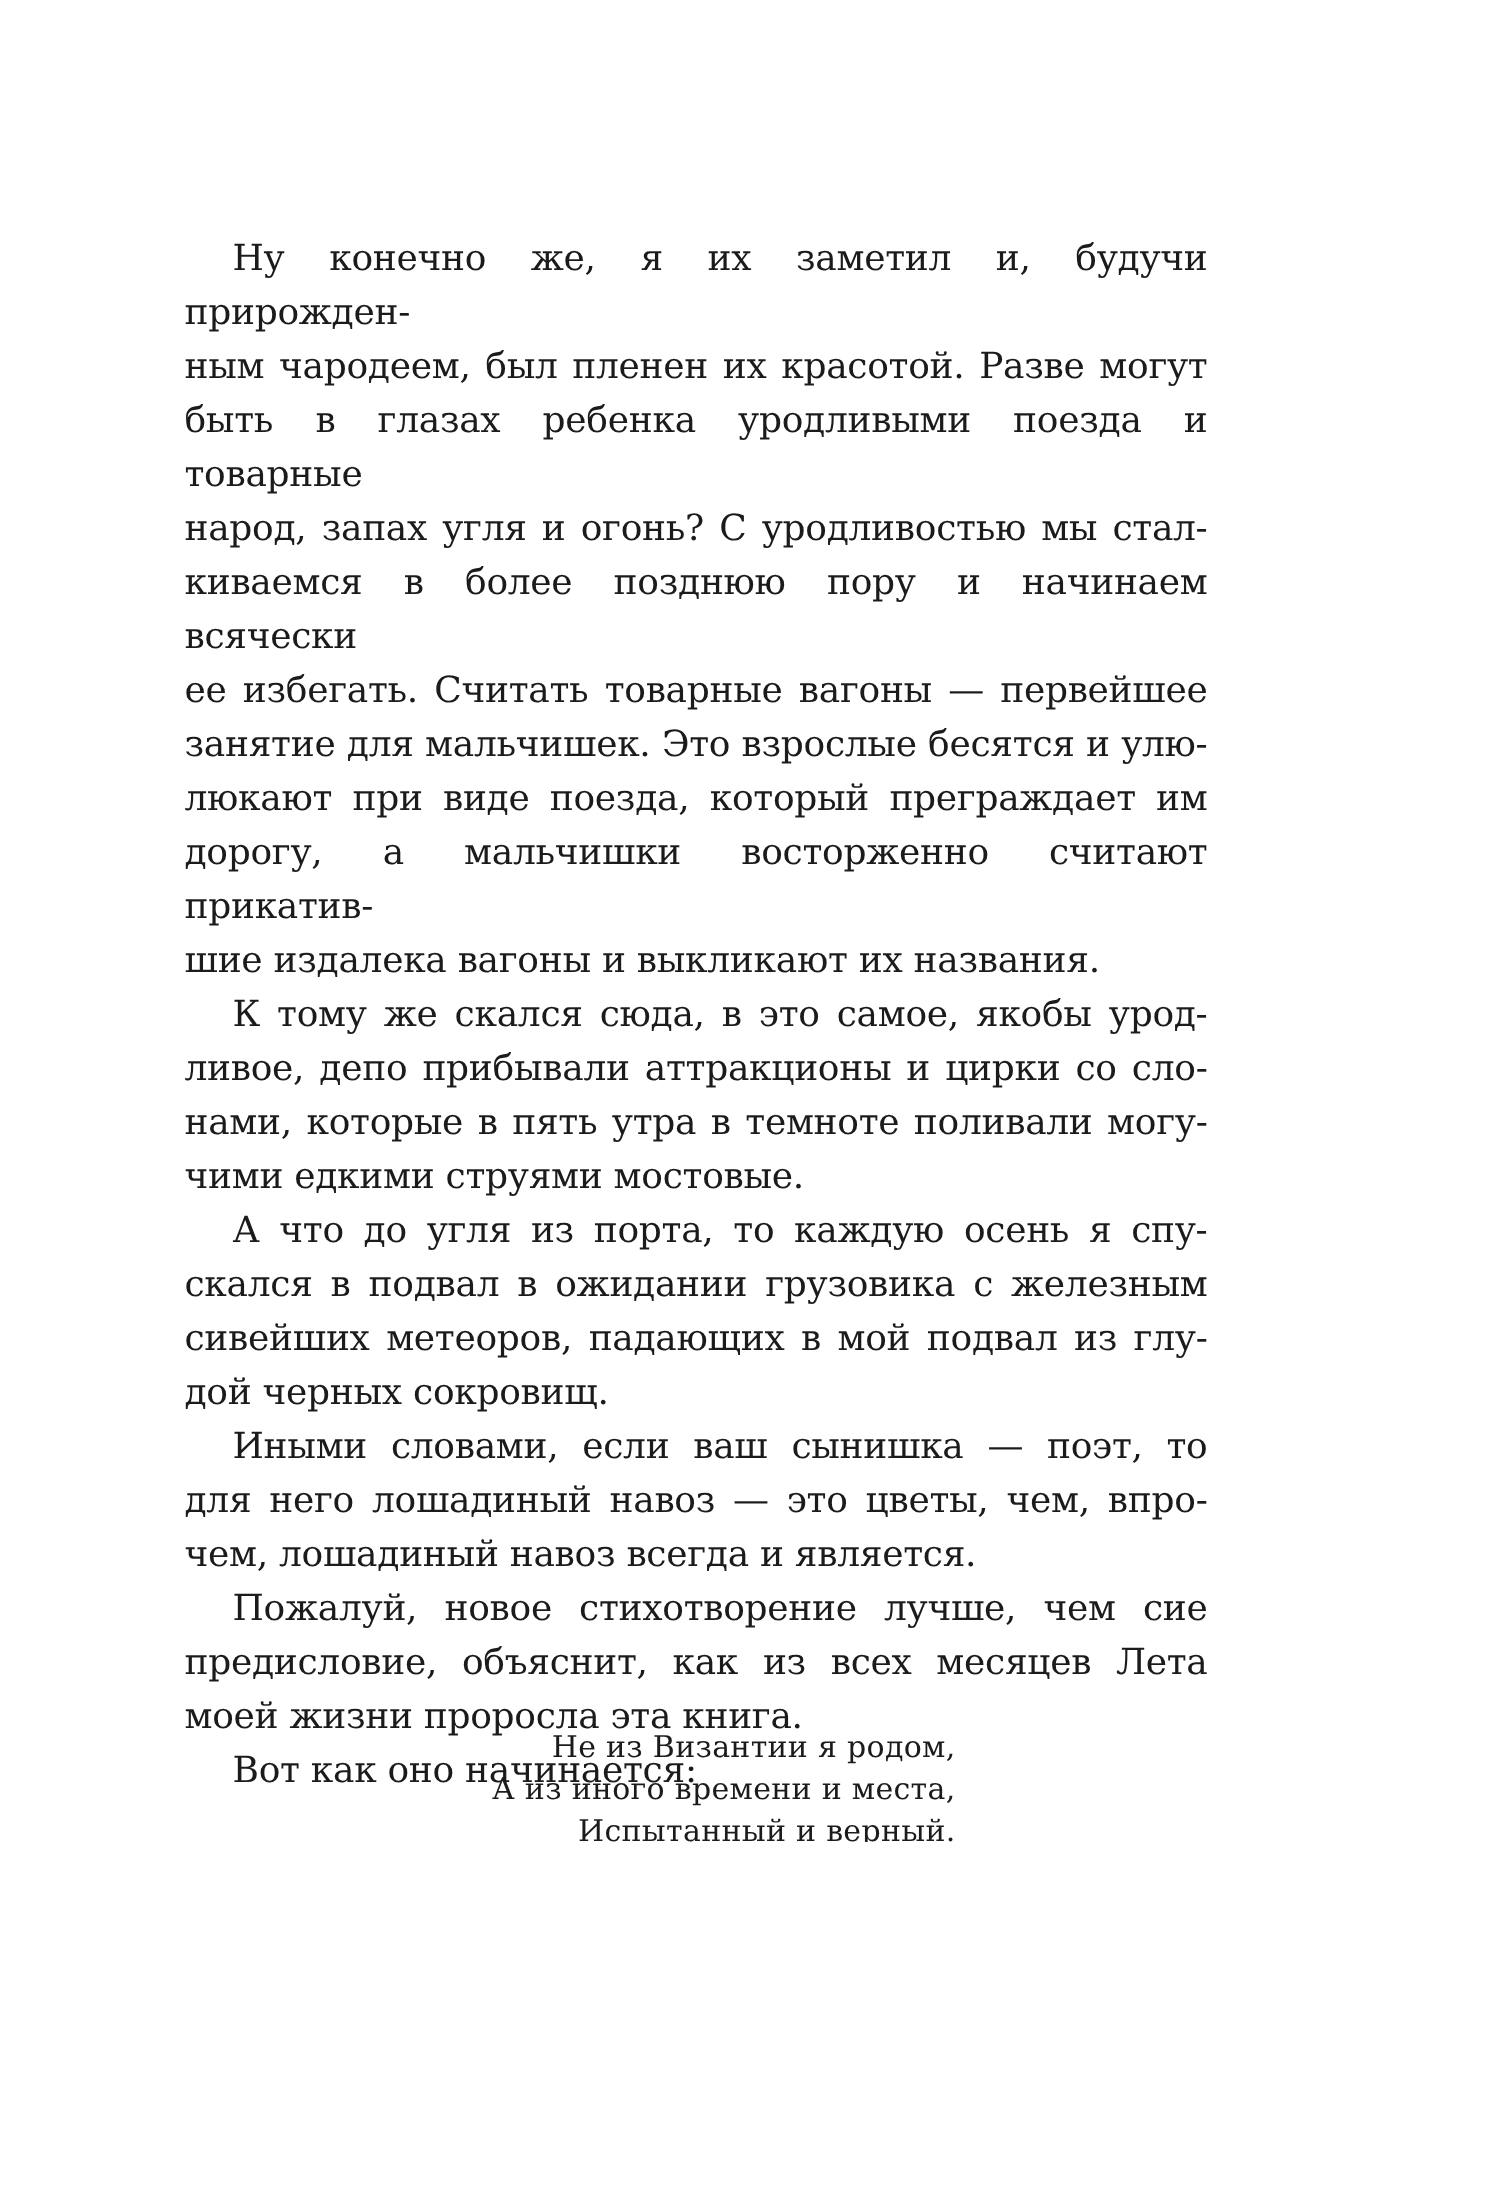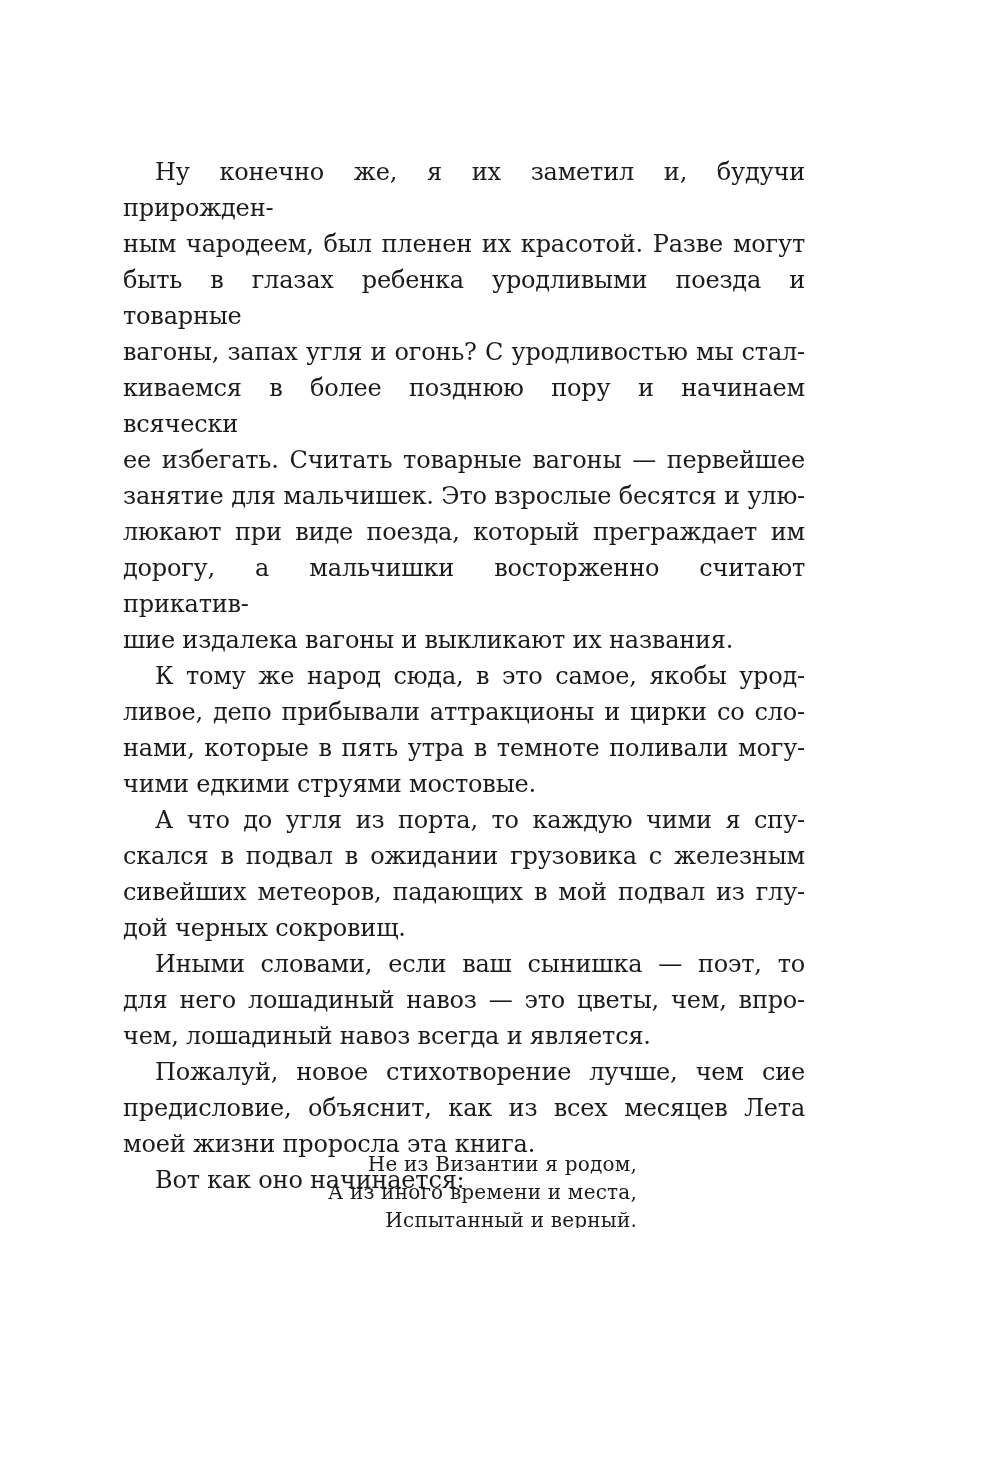--- a/index.html
+++ b/index.html
@@ -56,36 +56,36 @@
 </style>
 </head>
 <body>
 
 <div class="page">
   <main class="text-block">
       <div class="paragraph">
         <div class="line first">Ну конечно же, я их заметил и, будучи прирожден-</div>
         <div class="line">ным чародеем, был пленен их красотой. Разве могут</div>
         <div class="line">быть в глазах ребенка уродливыми поезда и товарные</div>
-        <div class="line">вагоны, запах угля и огонь? С уродливостью мы стал-</div>
+        <div class="line">народ, запах угля и огонь? С уродливостью мы стал-</div>
         <div class="line">киваемся в более позднюю пору и начинаем всячески</div>
         <div class="line">ее избегать. Считать товарные вагоны — первейшее</div>
         <div class="line">занятие для мальчишек. Это взрослые бесятся и улю-</div>
         <div class="line">люкают при виде поезда, который преграждает им</div>
         <div class="line">дорогу, а мальчишки восторженно считают прикатив-</div>
         <div class="line last">шие издалека вагоны и выкликают их названия.</div>
       </div>
       <div class="paragraph">
-        <div class="line first">К тому же народ сюда, в это самое, якобы урод-</div>
+        <div class="line first">К тому же скался сюда, в это самое, якобы урод-</div>
         <div class="line">ливое, депо прибывали аттракционы и цирки со сло-</div>
         <div class="line">нами, которые в пять утра в темноте поливали могу-</div>
         <div class="line last">чими едкими струями мостовые.</div>
       </div>
       <div class="paragraph">
-        <div class="line first">А что до угля из порта, то каждую чими я спу-</div>
+        <div class="line first">А что до угля из порта, то каждую осень я спу-</div>
         <div class="line">скался в подвал в ожидании грузовика с железным</div>
         <div class="line">сивейших метеоров, падающих в мой подвал из глу-</div>
         <div class="line last">дой черных сокровищ.</div>
       </div>
       <div class="paragraph">
         <div class="line first">Иными словами, если ваш сынишка — поэт, то</div>
         <div class="line">для него лошадиный навоз — это цветы, чем, впро-</div>
         <div class="line last">чем, лошадиный навоз всегда и является.</div>
       </div>
       <div class="paragraph">

